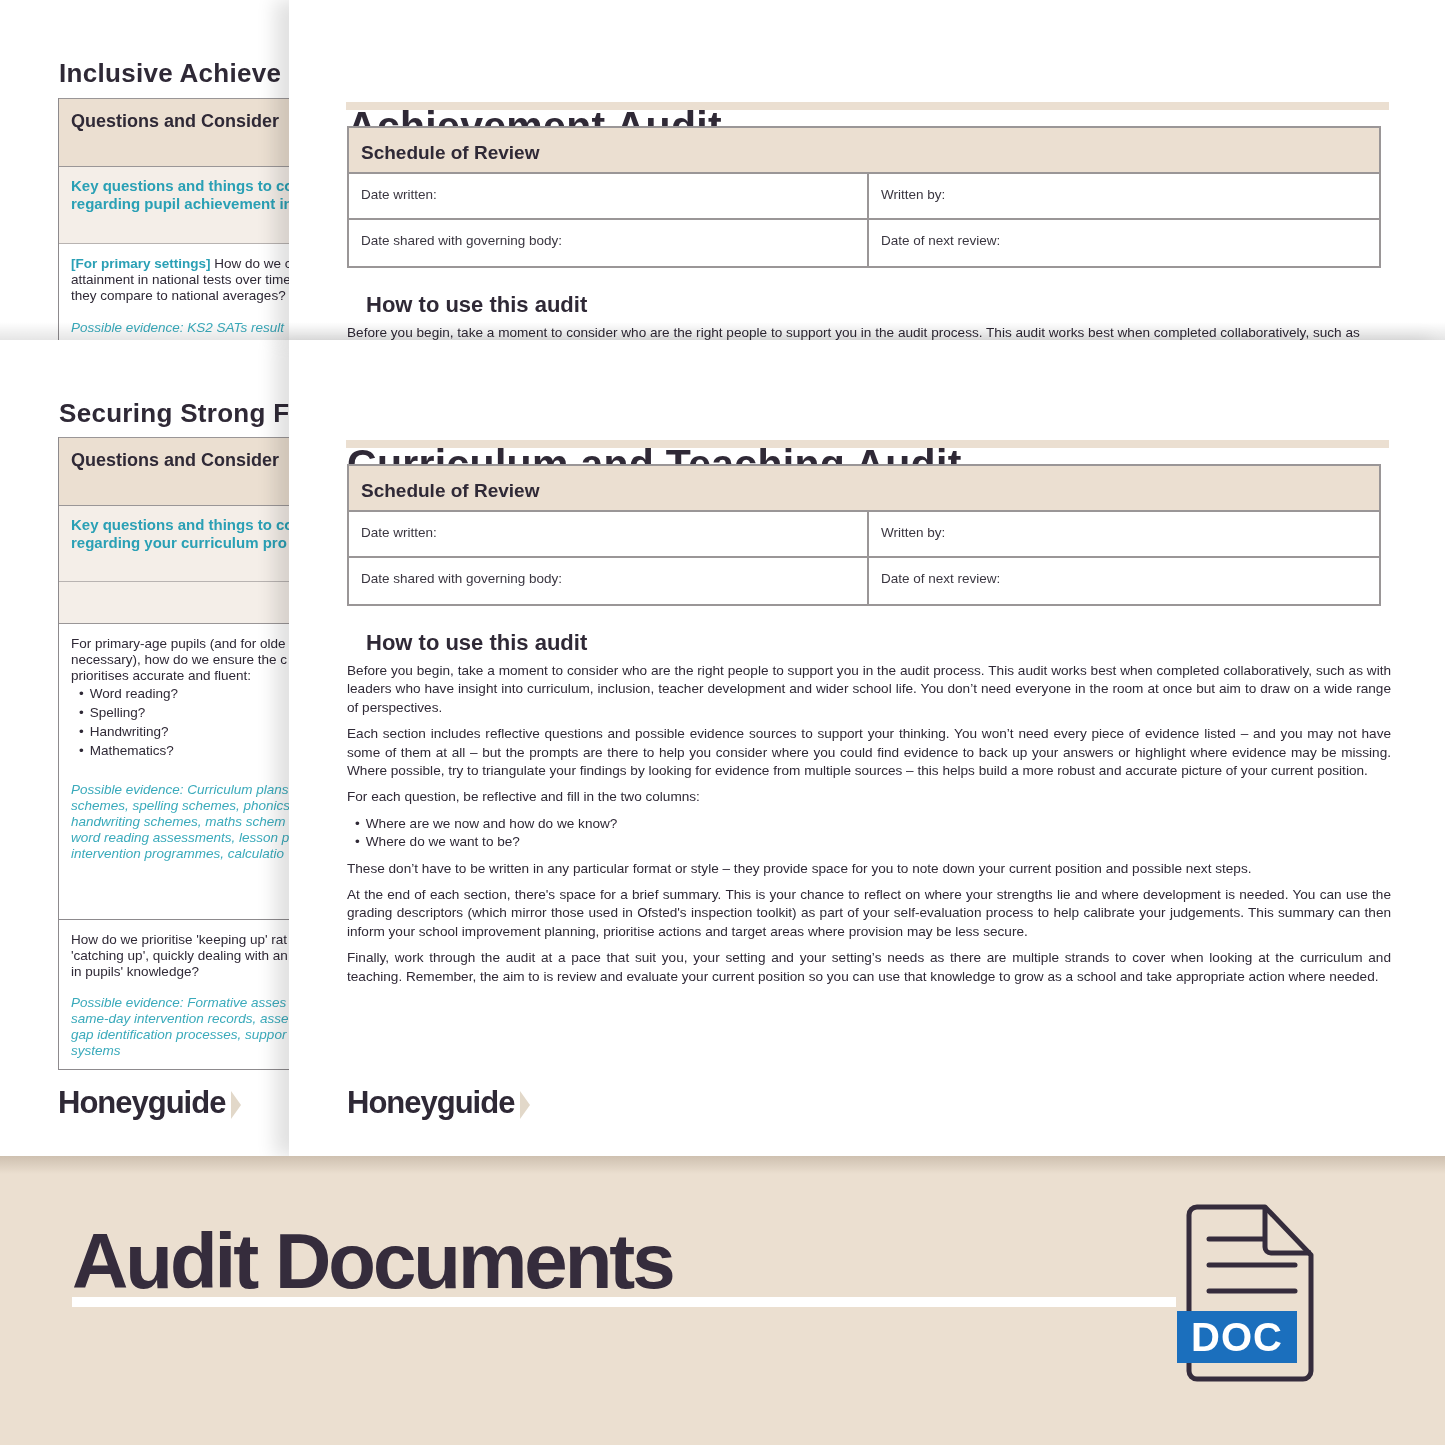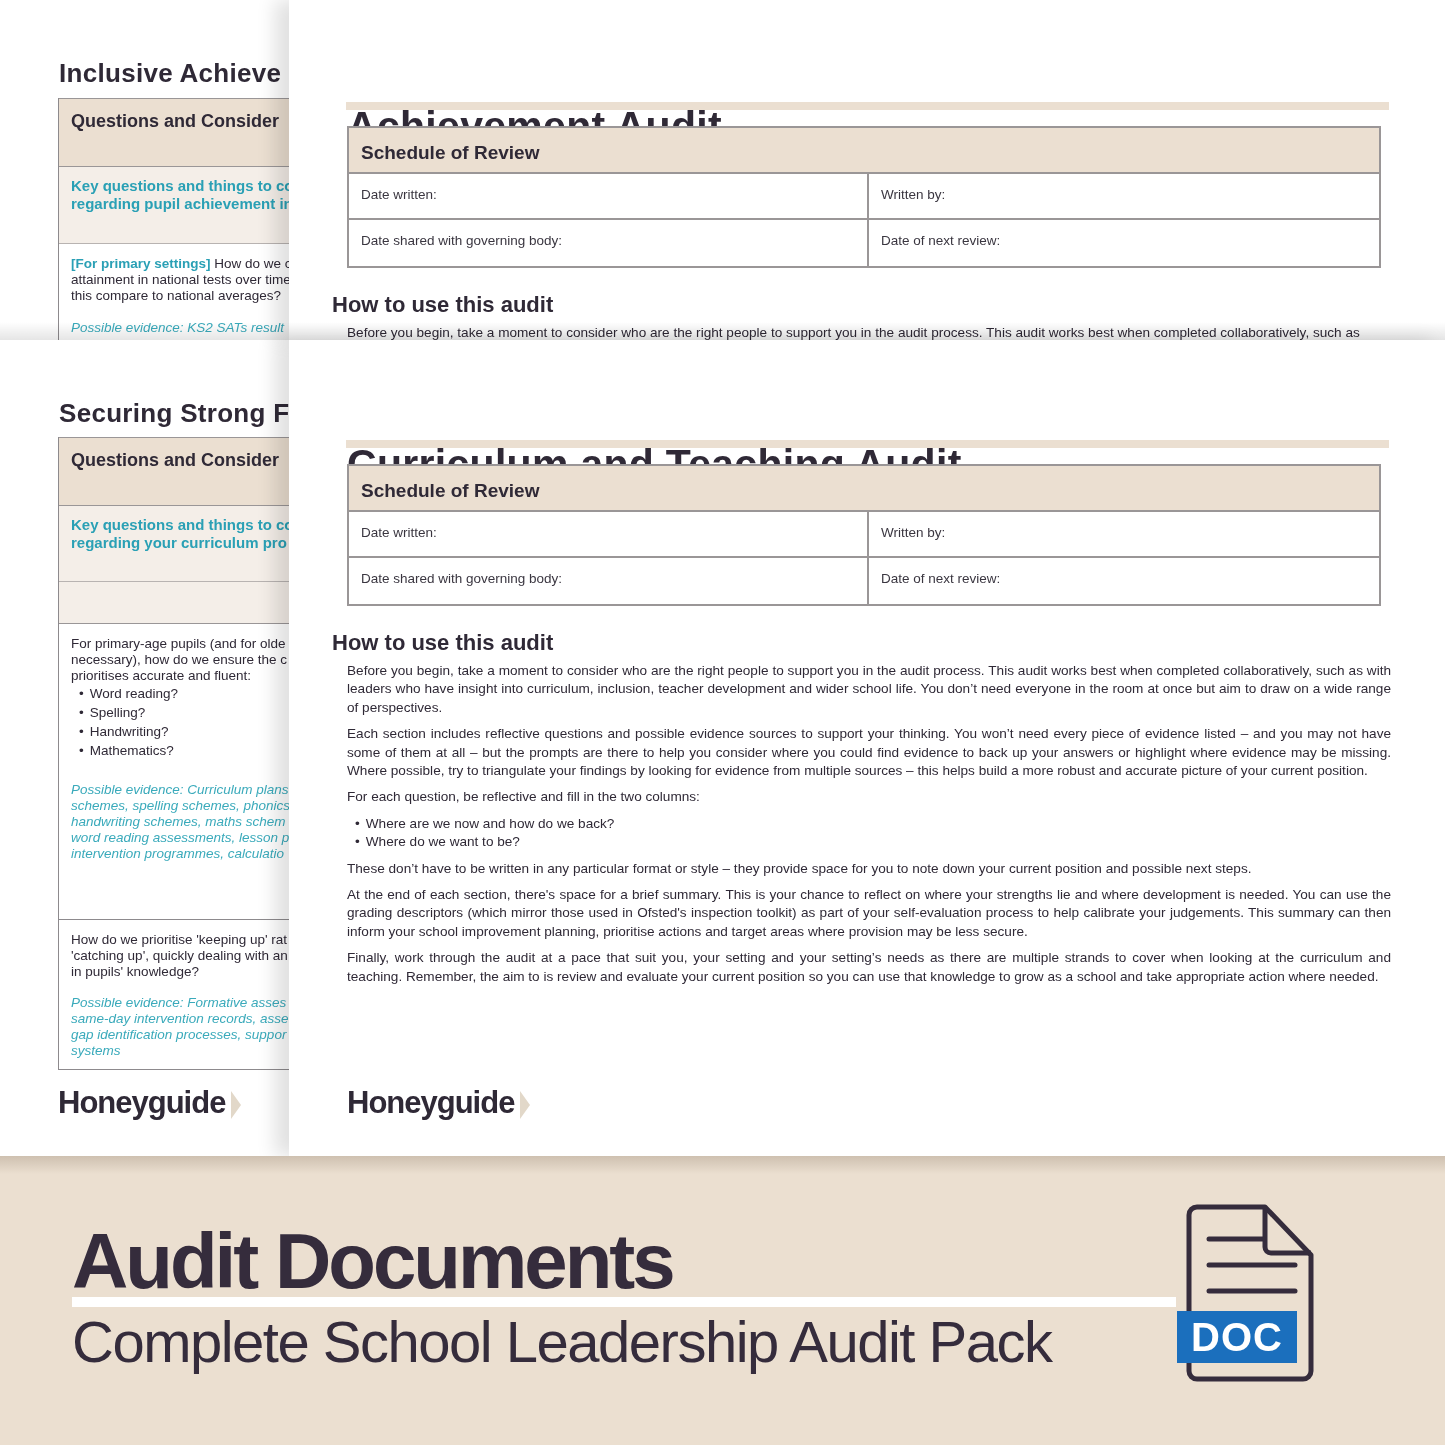--- a/index.html
+++ b/index.html
@@ -39,21 +39,21 @@
   .title-rule { position: absolute; left: 57px; width: 1043px; height: 8px; background: #ebdfd1; }
 
   .review-table { position: absolute; left: 58px; width: 1034px; border: 2px solid #9a9697; border-collapse: collapse; }
   .review-table .rt-head { height: 46px; background: #ebdfd1; border-bottom: 2px solid #9a9697; padding: 14px 0 16px 12px; font-weight: bold; font-size: 19px; color: #2f2936; }
   .review-table .rt-row { display: flex; height: 46px; border-bottom: 2px solid #9a9697; }
   .review-table .rt-row:last-child { border-bottom: none; }
   .review-table .rt-cell { padding: 13px 0 0 12px; font-size: 13.5px; color: #3a3640; }
   .review-table .rt-cell.left { width: 520px; border-right: 2px solid #9a9697; }
   .review-table .rt-cell.right { flex: 1; }
 
-  .howto-title { position: absolute; left: 43px; font-weight: bold; font-size: 22px; color: #2f2936; }
+  .howto-title { position: absolute; left: 77px; font-weight: bold; font-size: 22px; color: #2f2936; }
   .howto-body { position: absolute; left: 58px; width: 1044px; font-size: 13.6px; line-height: 18.4px; color: #2f2936; text-align: justify; }
   .howto-body p { margin-bottom: 8px; }
   .howto-body ul { list-style: none; margin: 2px 0 8px 8px; }
   .howto-body li::before { content: "\2022"; margin-right: 6px; }
 
   
   .banner { position: absolute; left: 0; top: 1156px; width: 1445px; height: 289px; background: #ebdfd0; }
   .banner::before { content: ""; position: absolute; left: 0; top: 0; width: 100%; height: 18px; background: linear-gradient(to bottom, rgba(120,100,80,0.25), rgba(0,0,0,0)); }
   .banner-title { position: absolute; left: 72px; top: 60px; font-weight: bold; font-size: 78px; letter-spacing: -3px; color: #352c3c; white-space: nowrap; }
   .banner-rule { position: absolute; left: 72px; top: 141px; width: 1104px; height: 10px; background: #ffffff; }
@@ -69,21 +69,21 @@
     <div class="back-title" style="top:58px;">Inclusive Achieve</div>
     <div class="back-table" style="top:98px;">
       <div class="bt-head" style="height:69px;">Questions and Consider</div>
       <div class="bt-sub" style="height:77px;">
         <div>Key questions and things to co</div>
         <div>regarding pupil achievement in</div>
       </div>
       <div class="bt-row" style="height:120px; border-bottom:none;">
         <div><span class="teal-bold">[For primary settings]</span><span> How do we c</span></div>
         <div>attainment in national tests over time</div>
-        <div>this compare to national averages?</div>
+        <div>they compare to national averages?</div>
         <div class="evidence">Possible evidence: KS2 SATs result</div>
       </div>
     </div>
   </div>
 
   <div class="back-page bottom">
     <div class="back-title" style="top:58px;">Securing Strong F</div>
     <div class="back-table" style="top:97px;">
       <div class="bt-head" style="height:69px;">Questions and Consider</div>
       <div class="bt-sub" style="height:76px;">
@@ -159,41 +159,40 @@
         <div class="rt-cell left">Date shared with governing body:</div>
         <div class="rt-cell right">Date of next review:</div>
       </div>
     </div>
     <div class="howto-title" style="top:290px;">How to use this audit</div>
     <div class="howto-body" style="top:322px;">
       <p>Before you begin, take a moment to consider who are the right people to support you in the audit process. This audit works best when completed collaboratively, such as with leaders who have insight into curriculum, inclusion, teacher development and wider school life. You don’t need everyone in the room at once but aim to draw on a wide range of perspectives.</p>
       <p>Each section includes reflective questions and possible evidence sources to support your thinking. You won’t need every piece of evidence listed – and you may not have some of them at all – but the prompts are there to help you consider where you could find evidence to back up your answers or highlight where evidence may be missing. Where possible, try to triangulate your findings by looking for evidence from multiple sources – this helps build a more robust and accurate picture of your current position.</p>
       <p>For each question, be reflective and fill in the two columns:</p>
       <ul>
-        <li>Where are we now and how do we back?</li>
+        <li>Where are we now and how do we know?</li>
         <li>Where do we want to be?</li>
       </ul>
       <p>These don’t have to be written in any particular format or style – they provide space for you to note down your current position and possible next steps.</p>
       <p>At the end of each section, there's space for a brief summary. This is your chance to reflect on where your strengths lie and where development is needed. You can use the grading descriptors (which mirror those used in Ofsted's inspection toolkit) as part of your self-evaluation process to help calibrate your judgements. This summary can then inform your school improvement planning, prioritise actions and target areas where provision may be less secure.</p>
       <p>Finally, work through the audit at a pace that suit you, your setting and your setting’s needs as there are multiple strands to cover when looking at the curriculum and teaching. Remember, the aim to is review and evaluate your current position so you can use that knowledge to grow as a school and take appropriate action where needed.</p>
     </div>
     <div class="logo" style="left:58px; top:745px;">
       <span class="underline"></span>
       <span class="arrow"></span>
       <span class="word">Honeyguide</span>
     </div>
   </div>
 
   <div class="page-sep"></div>
 </div>
 
 <div class="banner">
   <div class="banner-title">Audit Documents</div>
   <div class="banner-rule"></div>
-  <div class="banner-sub">Complete School Leadership Audit Pack</div>
   <div class="doc-icon">
     <svg width="140" height="180" viewBox="0 0 140 180" xmlns="http://www.w3.org/2000/svg">
       <path d="M22 4 H90 L136 52 V168 A8 8 0 0 1 128 176 H22 A8 8 0 0 1 14 168 V12 A8 8 0 0 1 22 4 Z" fill="none" stroke="#352c3c" stroke-width="5" stroke-linejoin="round"></path>
       <path d="M90 4 V44 A6 6 0 0 0 96 50 H136" fill="none" stroke="#352c3c" stroke-width="5" stroke-linejoin="round"></path>
       <line x1="34" y1="36" x2="88" y2="36" stroke="#352c3c" stroke-width="5" stroke-linecap="round"></line>
       <line x1="34" y1="62" x2="120" y2="62" stroke="#352c3c" stroke-width="5" stroke-linecap="round"></line>
       <line x1="34" y1="88" x2="120" y2="88" stroke="#352c3c" stroke-width="5" stroke-linecap="round"></line>
       <rect x="2" y="108" width="120" height="52" fill="#1b6fbd"></rect>
     </svg>
     <div style="position:absolute; left:2px; top:108px; width:120px; height:52px; line-height:52px; text-align:center; color:#fff; font-weight:bold; font-size:40px; letter-spacing:1px;">DOC</div>

